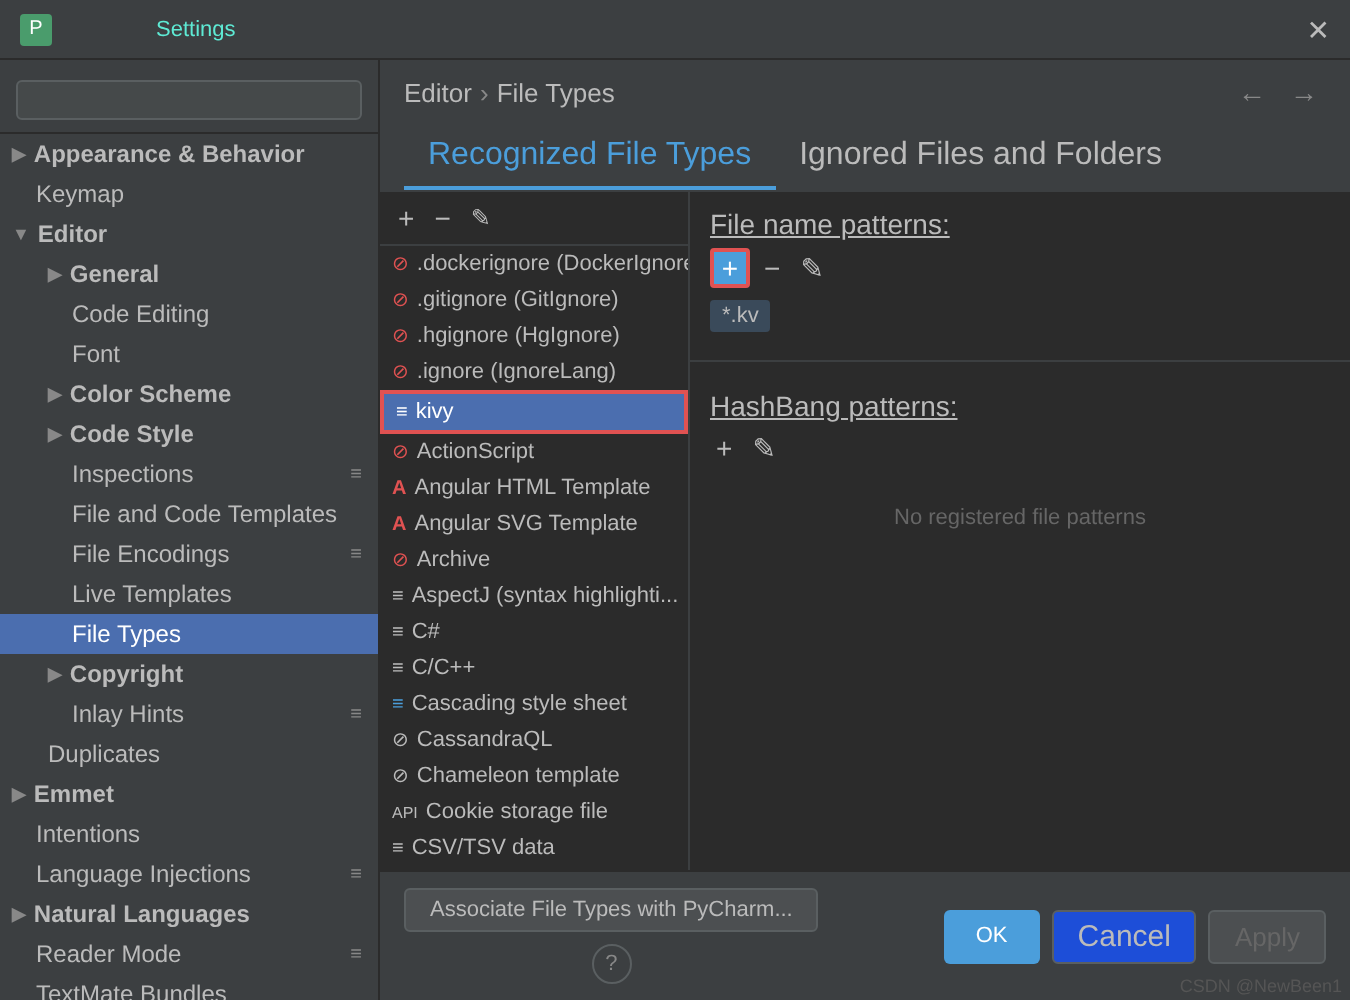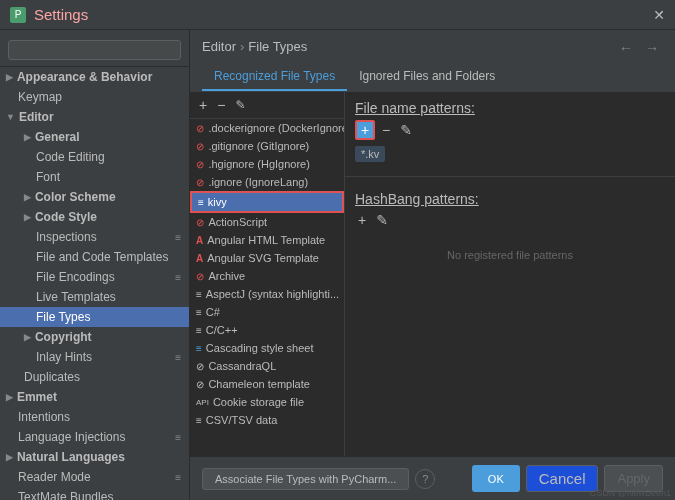--- a/index.html
+++ b/index.html
@@ -34,22 +34,23 @@
       height: 16px;
       background: #4a9c6c;
       border-radius: 2px;
       display: flex;
       align-items: center;
       justify-content: center;
       font-size: 10px;
       color: white;
     }
     .title-text {
-      font-size: 15px;
-      color: #fca5a5;
+      font-size: 11px;
+      color: #5eead4;
+      margin-left: 44px;
     }
     .title-close {
       cursor: pointer;
       color: #bbbbbb;
       font-size: 14px;
     }
     .main-content {
       display: flex;
       flex: 1;
       overflow: hidden;
@@ -151,21 +152,21 @@
     .tabs {
       display: flex;
       border-bottom: 1px solid #3c3f41;
       background: #3c3f41;
       padding: 0 12px;
     }
     .tab {
       padding: 6px 12px;
       cursor: pointer;
       color: #bbbbbb;
-      font-size: 12px;
+      font-size: 16px;
       border-bottom: 2px solid transparent;
     }
     .tab.active {
       color: #4b9edb;
       border-bottom: 2px solid #4b9edb;
     }
     .panel-body {
       display: flex;
       flex: 1;
       overflow: hidden;
@@ -567,21 +568,21 @@
           <div class="patterns-toolbar">
             <button class="toolbar-btn">+</button>
             <button class="toolbar-btn">✎</button>
           </div>
           <div class="no-patterns">No registered file patterns</div>
         </div>
       </div>
     </div>
 
     <div class="footer">
-      <div style="display:flex;gap:6px;align-items:center;">
+      <div style="display:flex;gap:6px;align-items:center;flex-direction:column;">
         <button class="associate-btn">Associate File Types with PyCharm...</button>
         <button class="help-btn">?</button>
       </div>
       <div class="footer-right">
         <button class="ok-btn">OK</button>
         <button class="cancel-btn">Cancel</button>
         <button class="apply-btn">Apply</button>
       </div>
     </div>
   </div>

